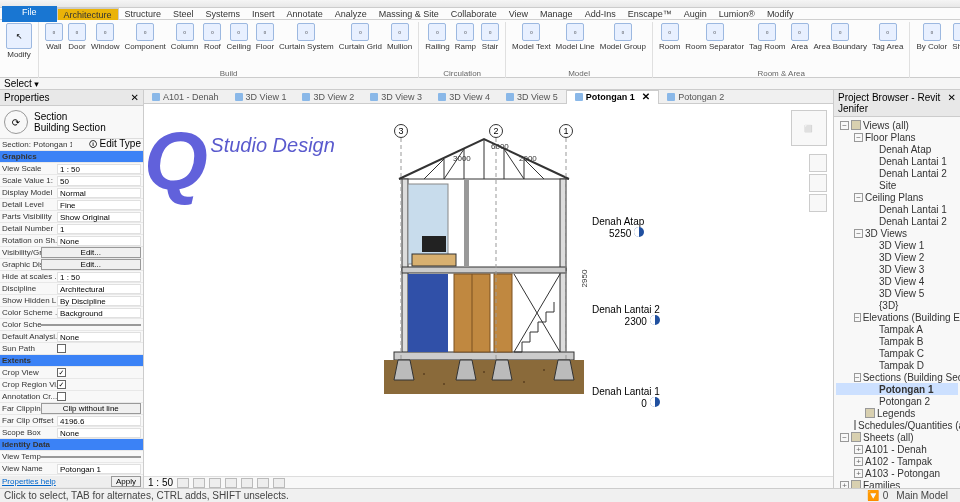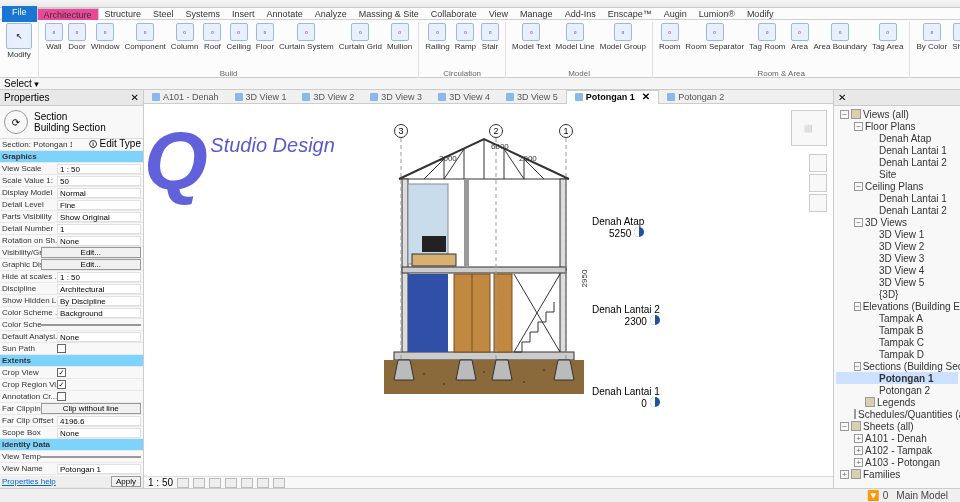--- a/index.html
+++ b/index.html
@@ -1,40 +1,40 @@
 <!DOCTYPE html>
 <html><head>
 <meta charset="utf-8">
 <style>
 *{margin:0;padding:0;box-sizing:border-box;font-family:"Segoe UI",Arial,sans-serif;font-size:10px;user-select:none}
 body{width:960px;height:502px;background:#fff;overflow:hidden;position:relative}
 .title-bar{height:8px;background:linear-gradient(#f5f5f5,#e8e8e8);border-bottom:1px solid #ccc}
 .menu-bar{height:12px;display:flex;align-items:center;background:#fcfcfc;border-bottom:1px solid #d0d0d0;padding-left:2px}
-.file-tab{background:#1976d2;color:#fff;padding:0 10px;height:16px;line-height:12px;font-size:9px}
+.file-tab{background:#1976d2;color:#fff;padding:0 20px;height:16px;line-height:12px;font-size:9px}
 .menu-item{padding:0 6px;font-size:9px;color:#333;height:12px;line-height:12px;cursor:pointer}
-.menu-item.active{background:#ec4899;border:1px solid #ccc;border-bottom:none}
+.menu-item.active{background:#eab308;border:1px solid #ccc;border-bottom:none}
 .ribbon{height:58px;background:#fcfcfc;border-bottom:1px solid #ccc;display:flex;align-items:flex-start;padding:2px 0}
 .ribbon-group{display:flex;flex-direction:column;align-items:center;padding:0 4px;border-right:1px solid #e0e0e0;height:56px}
 .ribbon-row{display:flex;gap:1px}
 .ribbon-btn{display:flex;flex-direction:column;align-items:center;justify-content:center;padding:1px 2px;cursor:pointer}
 .ribbon-btn .ico{width:18px;height:18px;background:#e8f0ff;border:1px solid #9cb8e0;border-radius:2px;display:flex;align-items:center;justify-content:center;font-size:8px}
 .ribbon-btn.big .ico{width:26px;height:26px}
 .ribbon-btn .lbl{font-size:8px;color:#333;margin-top:1px;white-space:nowrap}
 .ribbon-group-label{font-size:8px;color:#666;margin-top:auto}
 .select-bar{height:12px;background:#f5f5f5;border-bottom:1px solid #ccc;font-size:9px;padding-left:4px;line-height:12px}
 .main-area{display:flex;height:398px}
 .panel{width:144px;background:#f8f8f8;border-right:1px solid #ccc;display:flex;flex-direction:column}
 .panel-header{background:#e8e8e8;padding:2px 4px;font-size:9px;display:flex;justify-content:space-between;border-bottom:1px solid #ccc}
 .panel-body{flex:1;overflow:auto;font-size:9px}
 .prop-icon-row{display:flex;align-items:center;padding:4px;gap:6px;border-bottom:1px solid #ddd}
 .prop-icon{width:24px;height:24px;border:1px solid #999;border-radius:50%;display:flex;align-items:center;justify-content:center}
 .prop-row{display:flex;border-bottom:1px solid #e8e8e8;padding:0 2px;height:12px;align-items:center}
 .prop-row .k{width:55px;font-size:8px;color:#333;overflow:hidden;white-space:nowrap}
 .prop-row .v{flex:1;font-size:8px;background:#fff;border:1px solid #e0e0e0;padding:0 2px;height:10px;line-height:10px}
-.prop-row.hdr{background:#7dd3fc;font-weight:bold}
+.prop-row.hdr{background:#3b82f6;font-weight:bold}
 .prop-row.hdr .k{width:100%}
 .small-btn{font-size:8px;padding:0 4px;background:#f0f0f0;border:1px solid #999;cursor:pointer}
 .tabs-row{height:14px;background:#f0f0f0;border-bottom:1px solid #ccc;display:flex;align-items:center}
 .view-tab{padding:0 8px;font-size:9px;color:#555;height:14px;line-height:14px;display:flex;align-items:center;gap:3px;cursor:pointer}
 .view-tab.active{background:#fff;color:#000;border:1px solid #ccc;border-bottom:none;font-weight:bold}
 .tab-ico{width:8px;height:8px;background:#8ab8e8;border-radius:1px}
 .canvas-wrap{flex:1;display:flex;flex-direction:column;position:relative}
 .canvas{flex:1;background:#fff;position:relative;overflow:hidden}
 .watermark{position:absolute;left:0;top:10px;font-family:Georgia,serif;color:#5050d8;pointer-events:none;opacity:.9}
 .watermark .q{font-size:82px;font-weight:bold;font-style:italic;display:inline-block;vertical-align:top}
@@ -373,21 +373,21 @@
           <div class="t2">Studio Design</div>
         </span>
       </div>
 
       <div class="drawing">
         
         <div class="grid-circ" style="left:10px;top:0">3</div>
         <div class="grid-circ" style="left:105px;top:0">2</div>
         <div class="grid-circ" style="left:175px;top:0">1</div>
         <div class="dim-text" style="left:107px;top:18px">6000</div>
-        <div class="dim-text" style="left:55px;top:30px">3000</div>
+        <div class="dim-text" style="left:69px;top:30px">3000</div>
         <div class="dim-text" style="left:135px;top:30px">2000</div>
         <div class="dim-text" style="left:192px;top:150px;transform:rotate(-90deg)">2950</div>
 
         
         <svg width="200" height="290" style="left:5px;top:40px">
 
           <polyline points="15,55 100,15 185,55" fill="none" stroke="#333" stroke-width="2"></polyline>
           <line x1="15" y1="55" x2="185" y2="55" stroke="#333"></line>
           <line x1="40" y1="55" x2="60" y2="35" stroke="#333"></line>
             <line x1="60" y1="55" x2="60" y2="35" stroke="#333"></line>
@@ -477,20 +477,21 @@
       <div class="vico"></div>
       <div class="vico"></div>
       <div class="vico"></div>
       <div class="vico"></div>
       <div class="vico"></div>
     </div>
   </div>
 
   <div class="browser">
     <div class="panel-header">
+      <span>Project Browser - Revit Jenifer</span>
       <span style="cursor:pointer">✕</span>
     </div>
     <div class="tree" id="tree">
         <div class="tree-item" style="padding-left: 4px;">
           <span class="tree-exp">−</span>
           <span class="tree-ico"></span>
           <span>Views (all)</span>
         </div>
         <div class="tree-item" style="padding-left: 18px;">
           <span class="tree-exp">−</span>
@@ -614,15 +615,16 @@
         <div class="tree-item" style="padding-left: 4px;">
           <span class="tree-exp">+</span>
           <span class="tree-ico"></span>
           <span>Families</span>
         </div>
       </div>
   </div>
 </div>
 
 <div class="status-bar">
+  <span class="seg">Click to select, TAB for alternates, CTRL adds, SHIFT unselects.</span>
   <span class="seg" style="margin-left:auto">🔽 <span>0</span></span>
   <span class="seg">Main Model</span>
 </div>
 
 </body></html>

